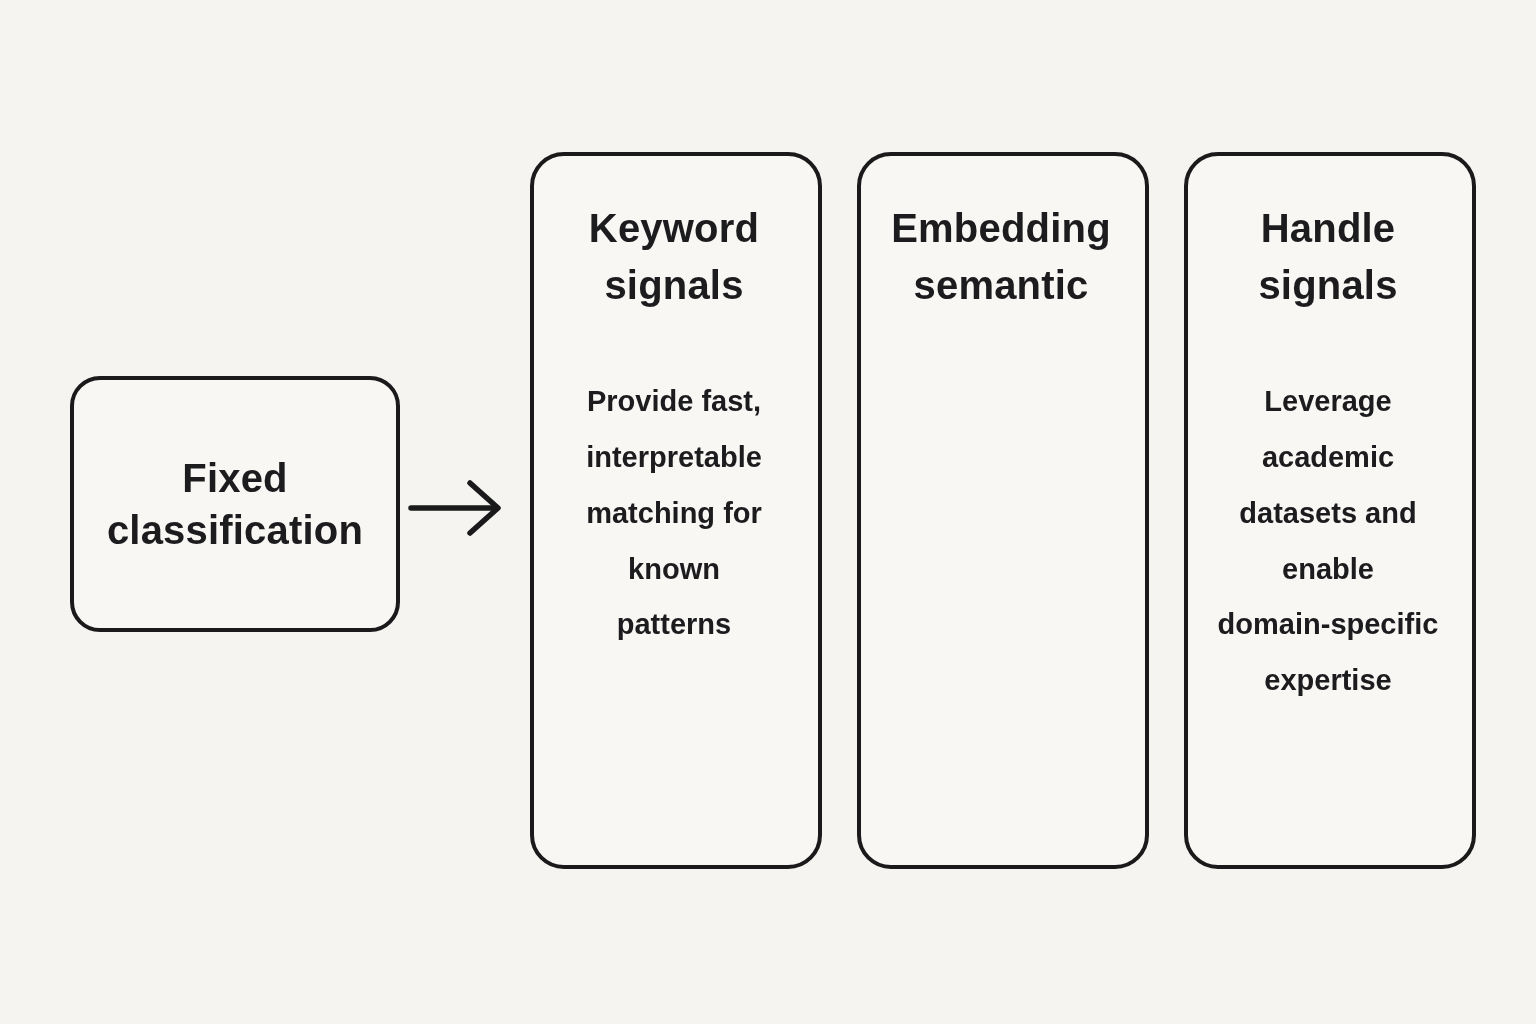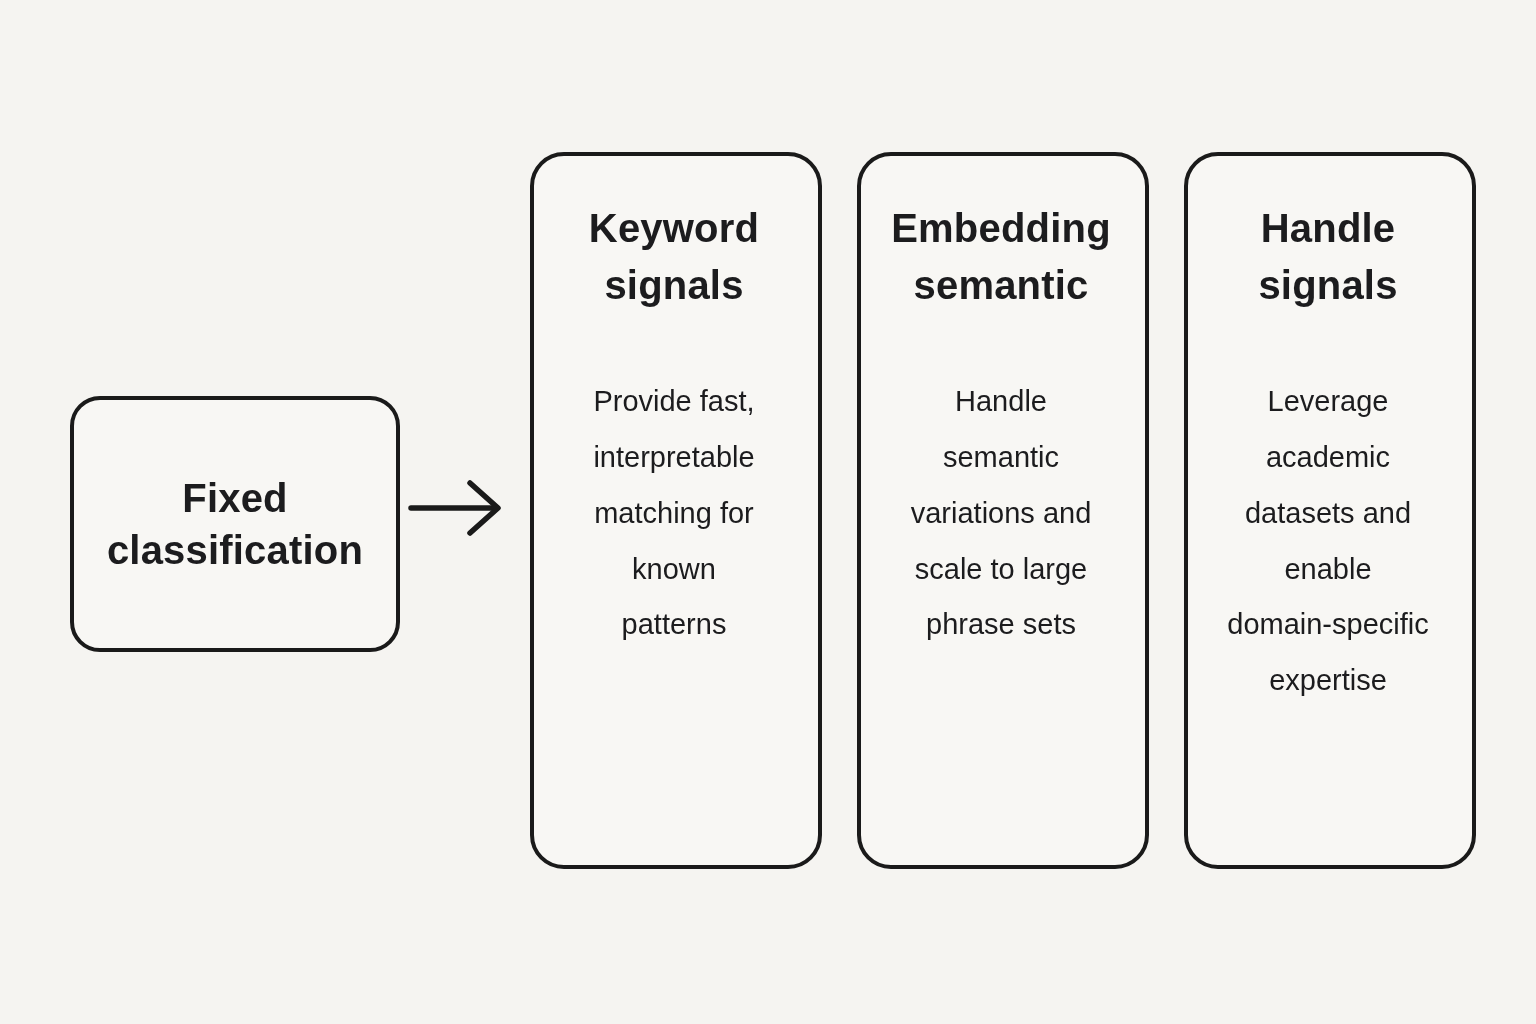--- a/index.html
+++ b/index.html
@@ -8,21 +8,21 @@
     width: 1536px;
     height: 1024px;
     background: #f5f4f1;
     font-family: "Liberation Sans", sans-serif;
     color: #1c1c1e;
     overflow: hidden;
   }
   .node {
     position: absolute;
     left: 70px;
-    top: 396px;
+    top: 376px;
     width: 330px;
     height: 256px;
     box-sizing: border-box;
     border: 4px solid #1a1a1a;
     border-radius: 30px;
     background: #f8f7f4;
     display: flex;
     align-items: center;
     justify-content: flex-end;
     text-align: center;
@@ -58,21 +58,21 @@
   .card-3 { left: 1184px; }
   .card-title {
     font-size: 40px;
     font-weight: 700;
     line-height: 1.42;
     letter-spacing: 0.2px;
   }
   .card-desc {
     margin-top: 60px;
     font-size: 29px;
-    font-weight: 400;
+    font-weight: 700;
     line-height: 1.93;
     white-space: pre-line;
   }
 </style>
 </head>
 <body>
 
 <div class="canvas">
 
   <div class="node">
@@ -88,25 +88,20 @@
     <div class="card-title">Keyword signals</div>
     <div class="card-desc">Provide fast,
 interpretable
 matching for
 known
 patterns</div>
   </div>
 
   <div class="card card-2">
     <div class="card-title">Embedding semantic</div>
-    <div class="card-desc">Handle
-semantic
-variations and
-scale to large
-phrase sets</div>
   </div>
 
   <div class="card card-3">
     <div class="card-title">Handle signals</div>
     <div class="card-desc">Leverage
 academic
 datasets and
 enable
 domain-specific
 expertise</div>

